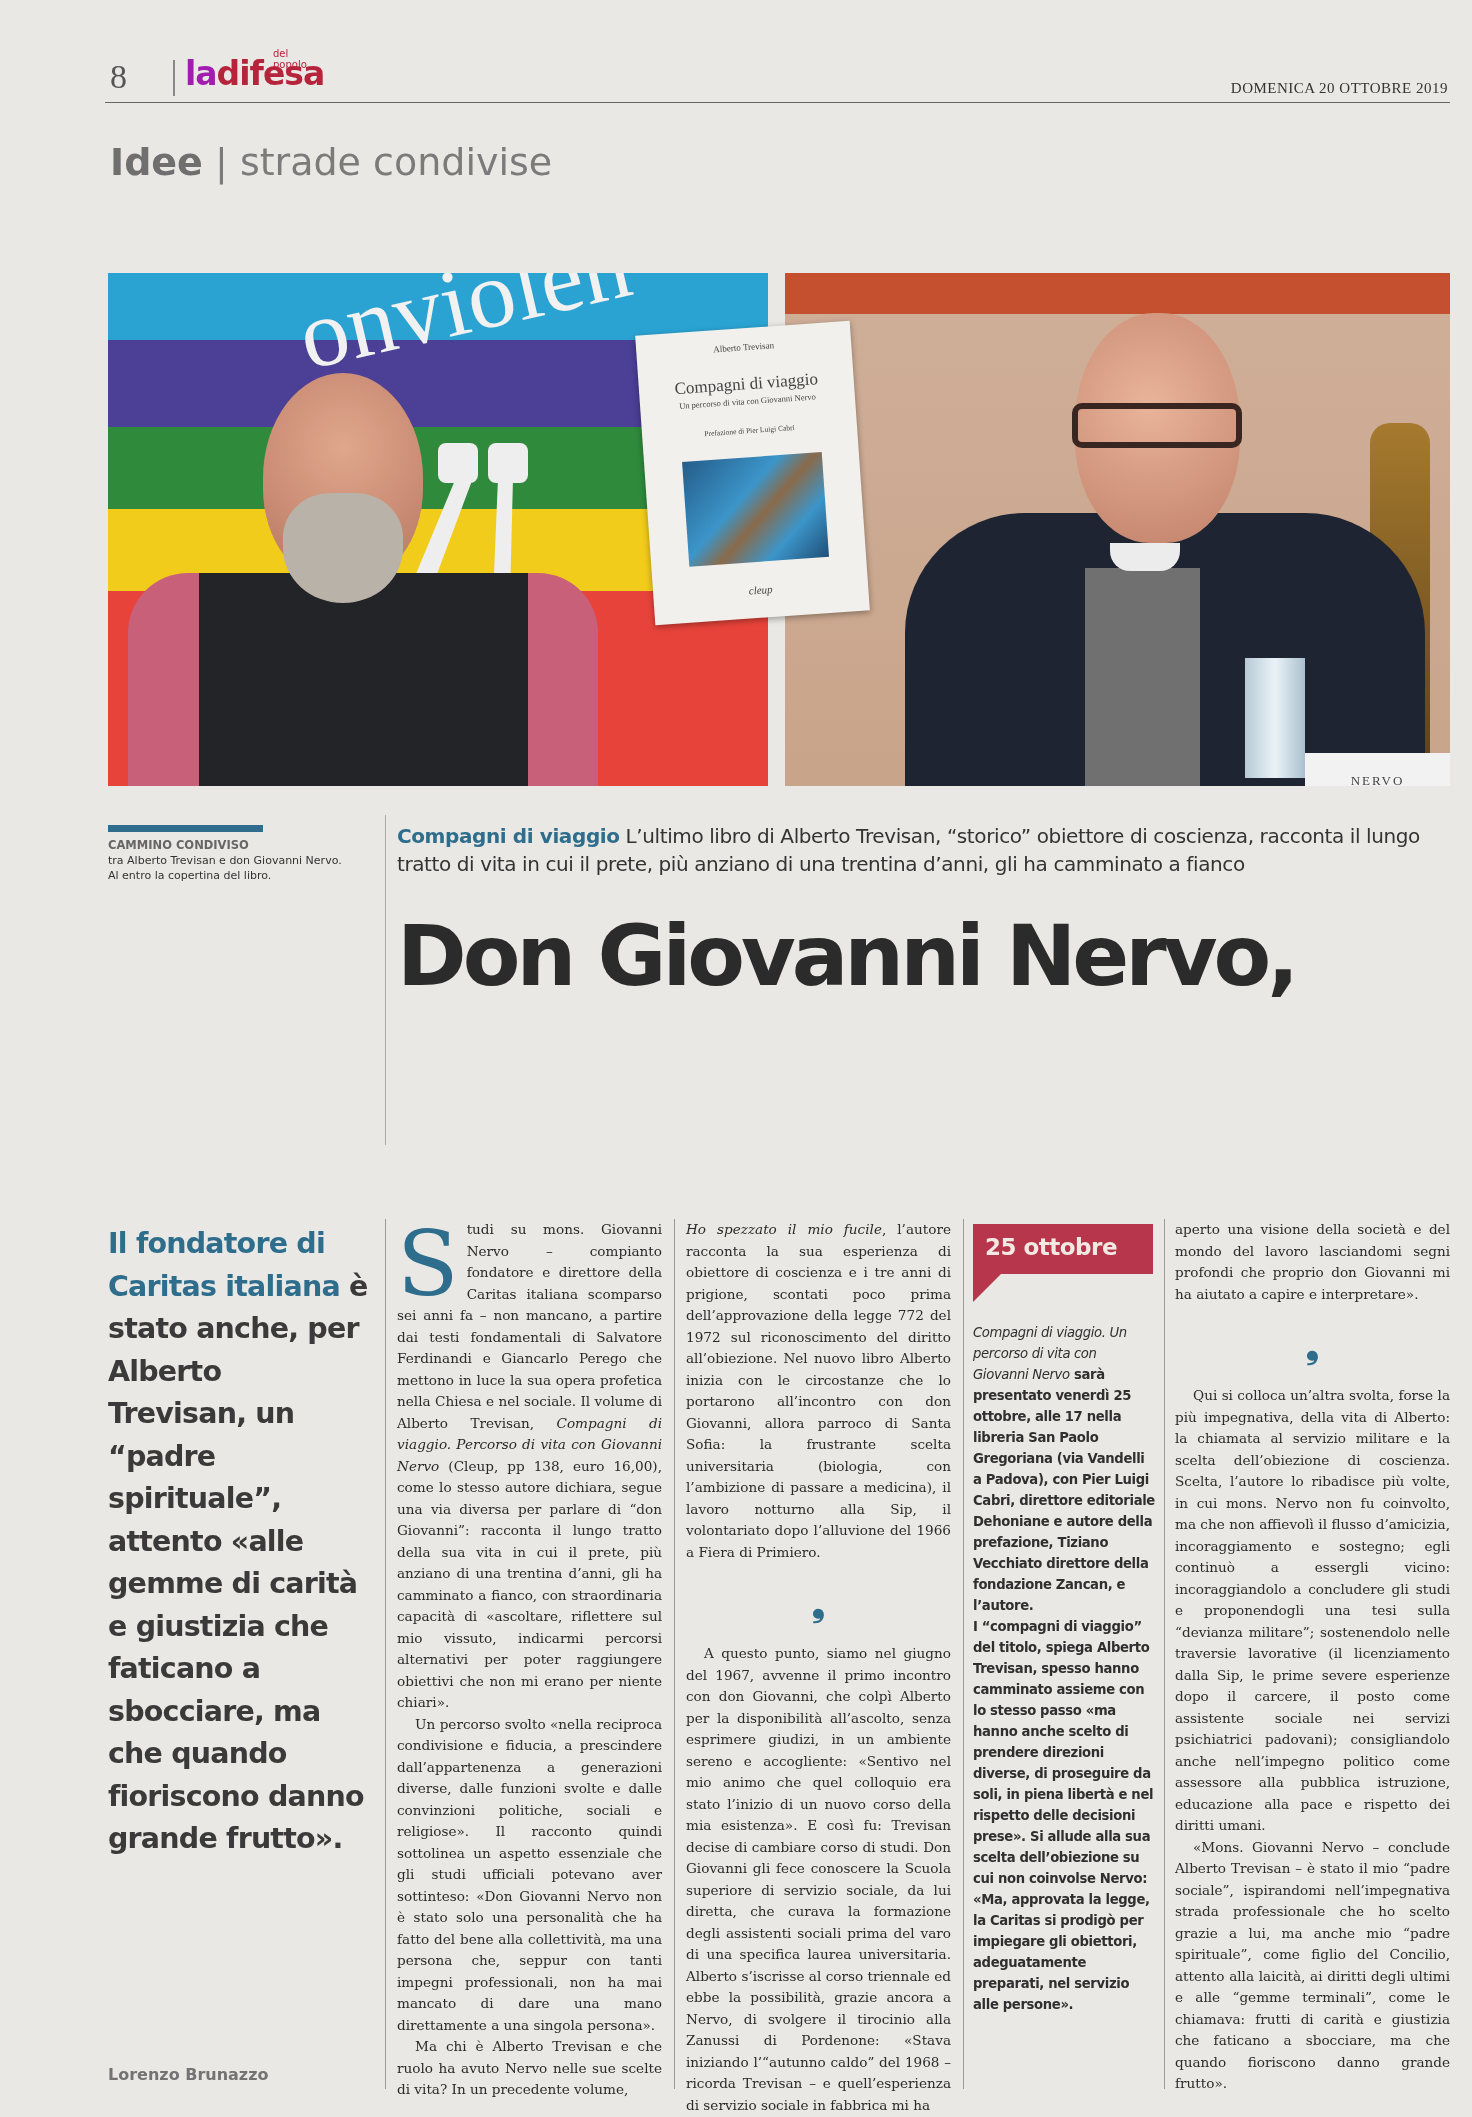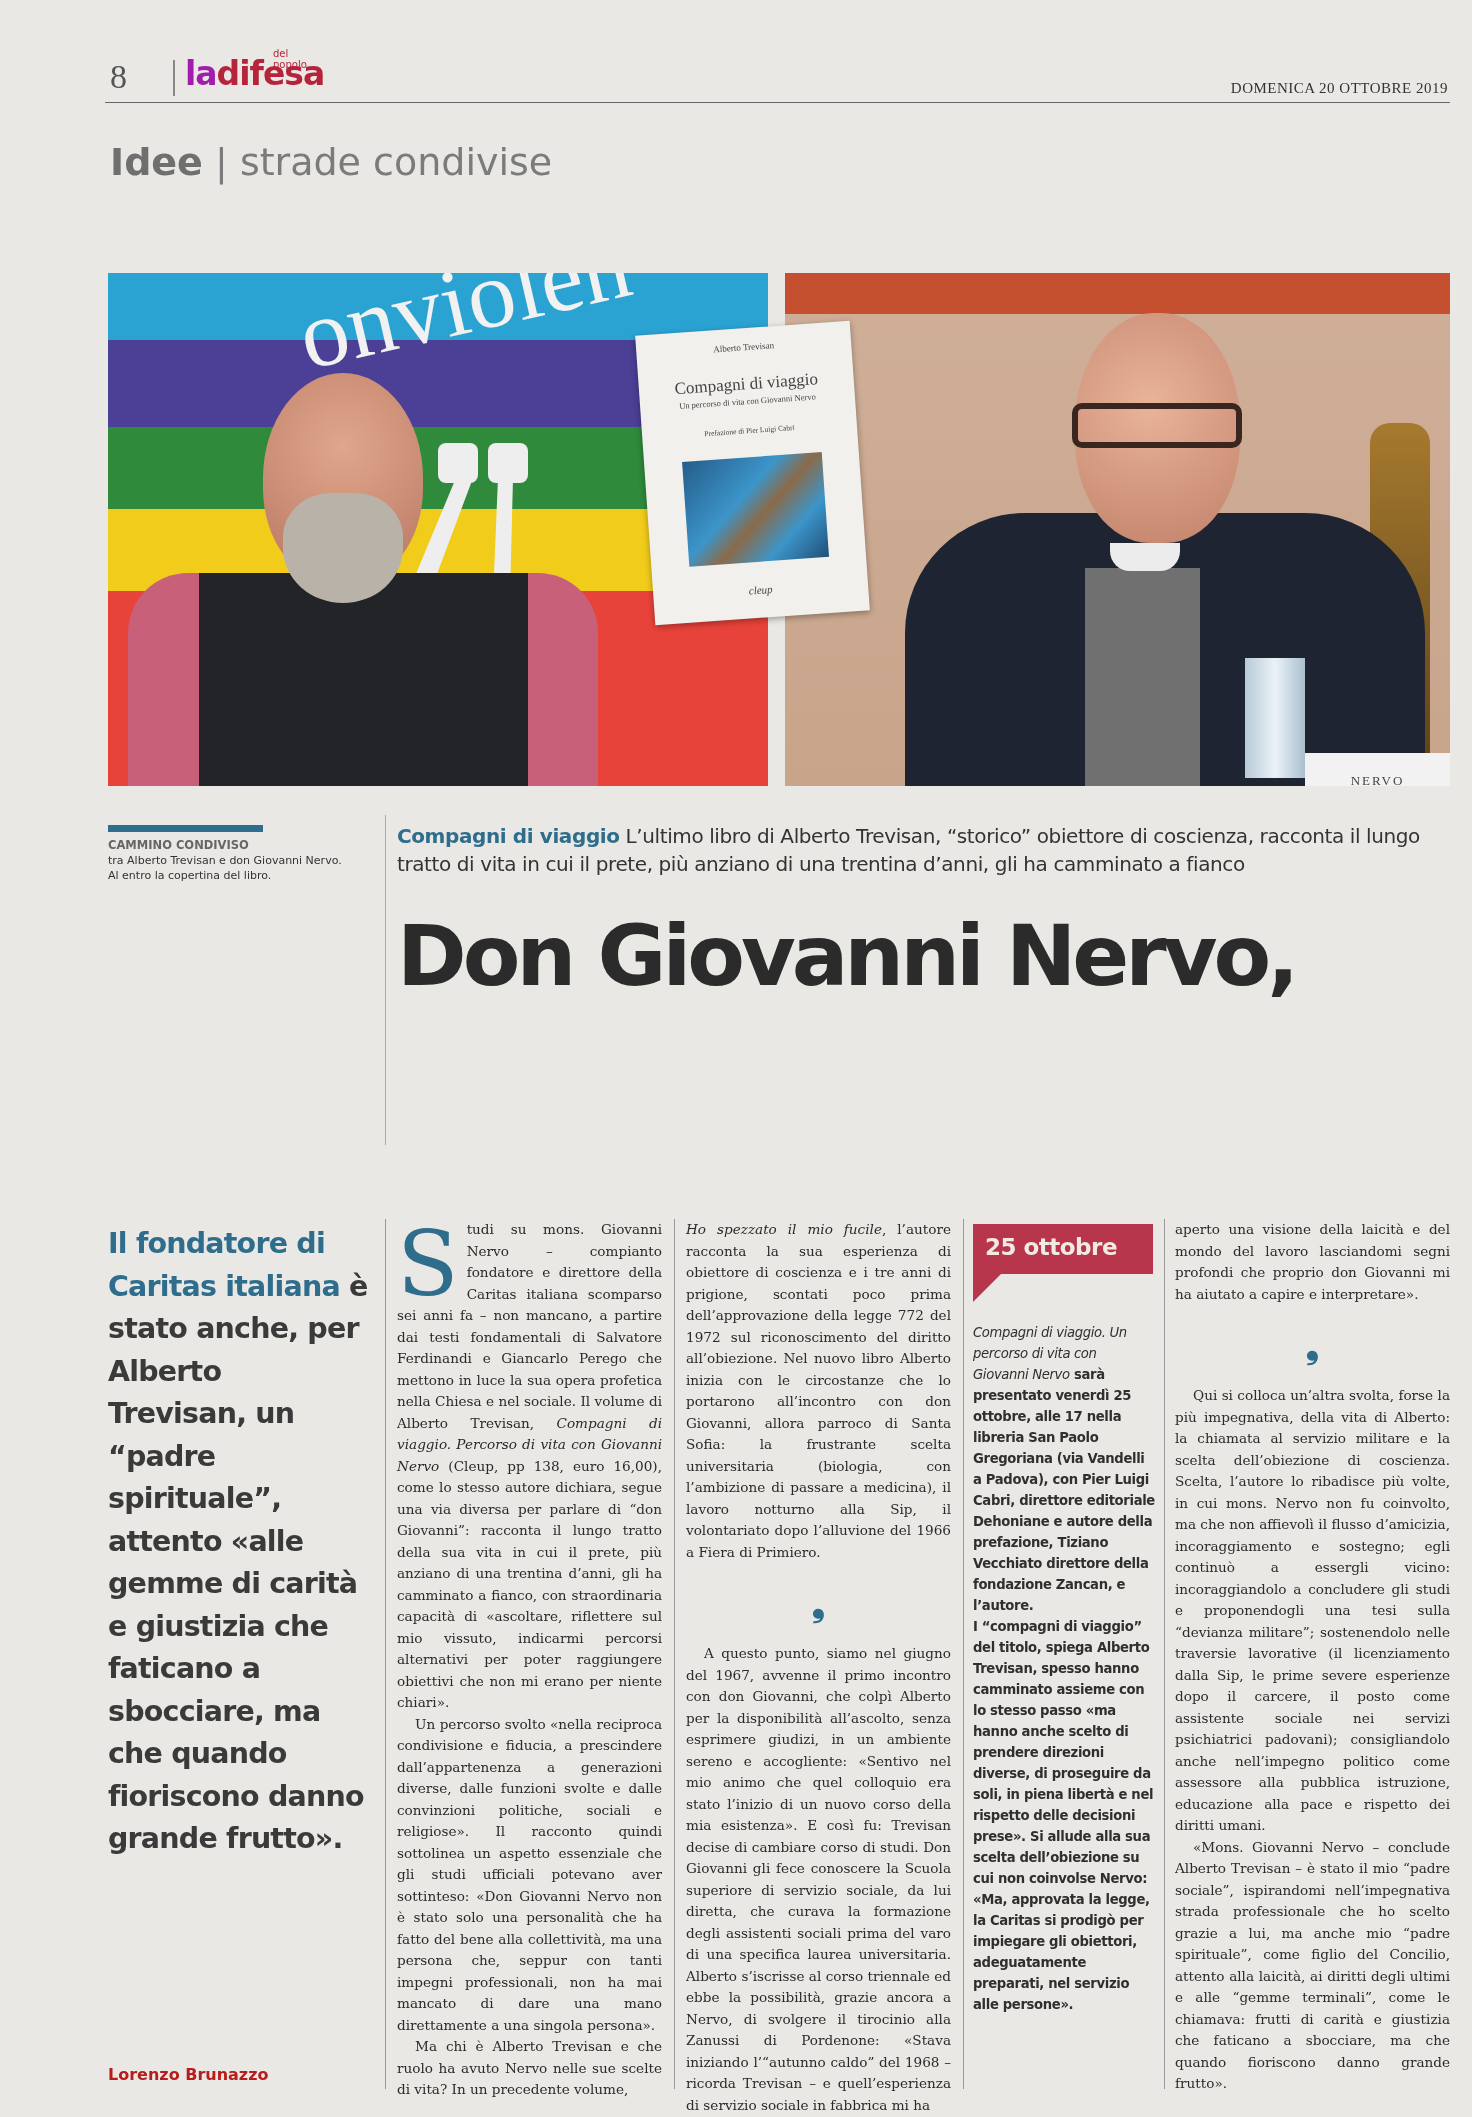--- a/index.html
+++ b/index.html
@@ -61,21 +61,21 @@
 
   
   .deck { left: 397px; top: 822px; width: 1060px; font-family: "DejaVu Sans", sans-serif; font-size: 20px; line-height: 28px; color: #333; letter-spacing: -0.4px; }
   .deck .kicker { color: #2e6e8c; font-weight: bold; }
   .headline { left: 397px; top: 905px; width: 1070px; font-family: "DejaVu Sans", sans-serif; font-weight: bold; font-size: 84px; line-height: 102px; color: #2b2b2b; letter-spacing: -4px; }
   .headline .accent { color: #2e6e8c; }
 
   
   .pull { left: 108px; top: 1223px; width: 260px; font-family: "DejaVu Sans", sans-serif; font-weight: bold; font-size: 28.5px; line-height: 42.5px; color: #3a3a3a; letter-spacing: -0.8px; }
   .pull .blue { color: #2e6e8c; }
-  .byline { left: 108px; top: 2065px; font-family: "DejaVu Sans", sans-serif; font-weight: bold; font-size: 16px; color: #b91c1c; }
+  .byline { left: 108px; top: 2065px; font-family: "DejaVu Sans", sans-serif; font-weight: bold; font-size: 16px; color: #737373; }
 
   
   .col { font-family: "DejaVu Serif", serif; font-size: 13.6px; line-height: 21.5px; color: #2a2a2a; text-align: justify; hyphens: auto; }
   .col p { text-indent: 18px; }
   .col p.noindent { text-indent: 0; }
   .col1 { left: 397px; top: 1219px; width: 265px; }
   .col2 { left: 686px; top: 1219px; width: 265px; }
   .col4 { left: 1175px; top: 1219px; width: 275px; }
   .vrule { width: 1px; background: #999; }
   .dropcap { float: left; font-family: "DejaVu Serif", serif; font-size: 90px; line-height: 82px; color: #2e6e8c; margin: 4px 8px 0 0; }
@@ -175,17 +175,17 @@
 </div>
 
 <div class="abs date-box">25 ottobre</div>
 <div class="abs date-box-tail"></div>
 <div class="abs side">
   <p><em>Compagni di viaggio. Un percorso di vita con Giovanni Nervo</em><span> sarà presentato venerdì 25 ottobre, alle 17 nella libreria San Paolo Gregoriana (via Vandelli a Padova), con Pier Luigi Cabri, direttore editoriale Dehoniane e autore della prefazione, Tiziano Vecchiato direttore della fondazione Zancan, e l’autore.</span></p>
   <p>I “compagni di viaggio” del titolo, spiega Alberto Trevisan, spesso hanno camminato assieme con lo stesso passo «ma hanno anche scelto di prendere direzioni diverse, di proseguire da soli, in piena libertà e nel rispetto delle decisioni prese». Si allude alla sua scelta dell’obiezione su cui non coinvolse Nervo: «Ma, approvata la legge, la Caritas si prodigò per impiegare gli obiettori, adeguatamente preparati, nel servizio alle persone».</p>
 </div>
 
 <div class="abs col col4">
-  <p class="noindent">aperto una visione della laicità e del mondo del lavoro lasciandomi segni profondi che proprio don Giovanni mi ha aiutato a capire e interpretare».</p>
+  <p class="noindent">aperto una visione della società e del mondo del lavoro lasciandomi segni profondi che proprio don Giovanni mi ha aiutato a capire e interpretare».</p>
   <p class="ornament">❟</p>
   <p>Qui si colloca un’altra svolta, forse la più impegnativa, della vita di Alberto: la chiamata al servizio militare e la scelta dell’obiezione di coscienza. Scelta, l’autore lo ribadisce più volte, in cui mons. Nervo non fu coinvolto, ma che non affievolì il flusso d’amicizia, incoraggiamento e sostegno; egli continuò a essergli vicino: incoraggiandolo a concludere gli studi e proponendogli una tesi sulla “devianza militare”; sostenendolo nelle traversie lavorative (il licenziamento dalla Sip, le prime severe esperienze dopo il carcere, il posto come assistente sociale nei servizi psichiatrici padovani); consigliandolo anche nell’impegno politico come assessore alla pubblica istruzione, educazione alla pace e rispetto dei diritti umani.</p>
   <p>«Mons. Giovanni Nervo – conclude Alberto Trevisan – è stato il mio “padre sociale”, ispirandomi nell’impegnativa strada professionale che ho scelto grazie a lui, ma anche mio “padre spirituale”, come figlio del Concilio, attento alla laicità, ai diritti degli ultimi e alle “gemme terminali”, come le chiamava: frutti di carità e giustizia che faticano a sbocciare, ma che quando fioriscono danno grande frutto».</p>
 </div>
 
 </body></html>

